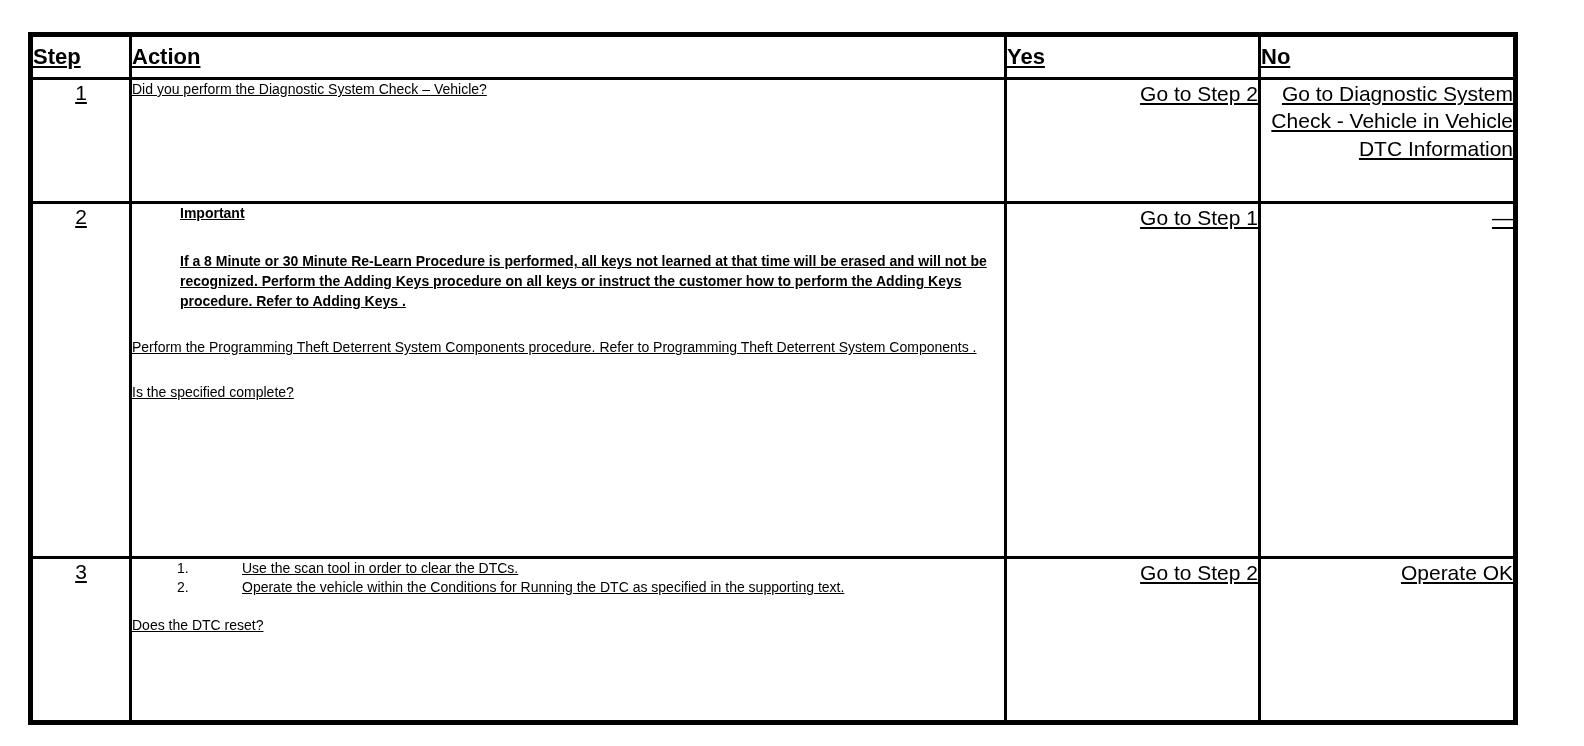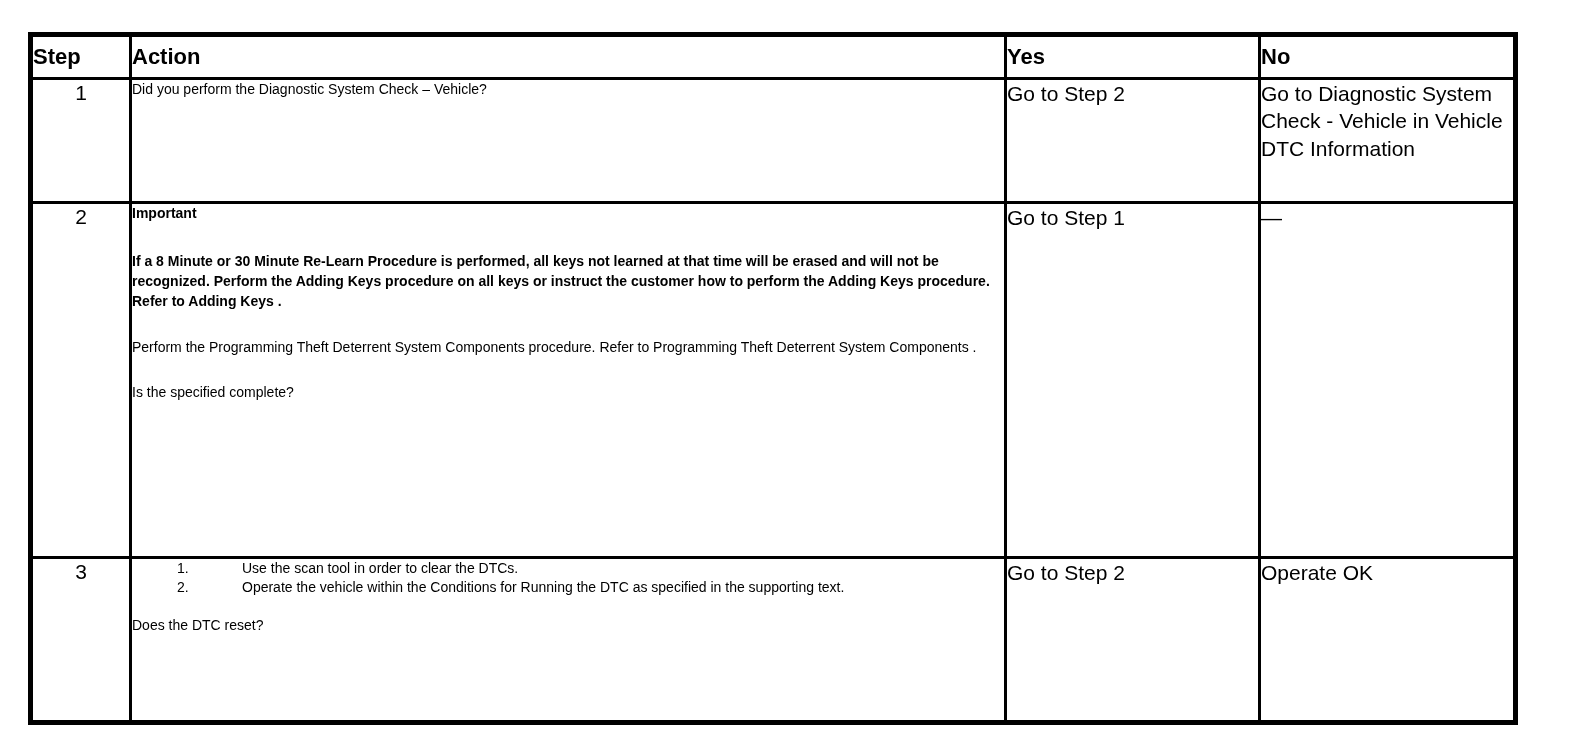--- a/index.html
+++ b/index.html
@@ -14,20 +14,21 @@
     color: #000000;
     overflow: hidden;
   }
 
   #diag-table-wrap {
     position: absolute;
     left: 28px;
     top: 32px;
     width: 1188px;
     height: 684px;
+    text-decoration: underline;
   }
 
   table.diag-table {
     border-collapse: collapse;
     table-layout: fixed;
     width: 1485px;
     height: 684px;
     border: 5px solid #000;
     background: #fff;
   }
@@ -72,41 +73,42 @@
 
   td.action-cell {
     vertical-align: top;
     padding: 3px 6px 4px 8px;
     font-size: 14px;
     line-height: 1.32;
     text-align: left;
   }
 
   td.yes-cell, td.no-cell {
-    text-align: left;
+    text-align: right;
     font-size: 21px;
     line-height: 1.3;
     position: relative;
   }
 
   
   td.va-bottom { vertical-align: bottom; padding-bottom: 6px; }
   td.va-top    { vertical-align: top;    padding-top: 6px; }
   td.va-middle { vertical-align: middle; }
 
   
   tr.row-1 { height: 124px; }
   tr.row-2 { height: 355px; }
   tr.row-3 { height: 165px; }
   .spacer-lg { height: 30px; }
   .spacer-md { height: 26px; }
   .spacer-sm { height: 20px; }
 
   .bold-block {
     font-weight: bold;
+    padding-left: 48px;
   }
   .bold-block .important-word {
     display: block;
     margin: 0;
   }
   .bold-block .warn-para {
     display: block;
     margin: 0;
     line-height: 1.42;
   }

